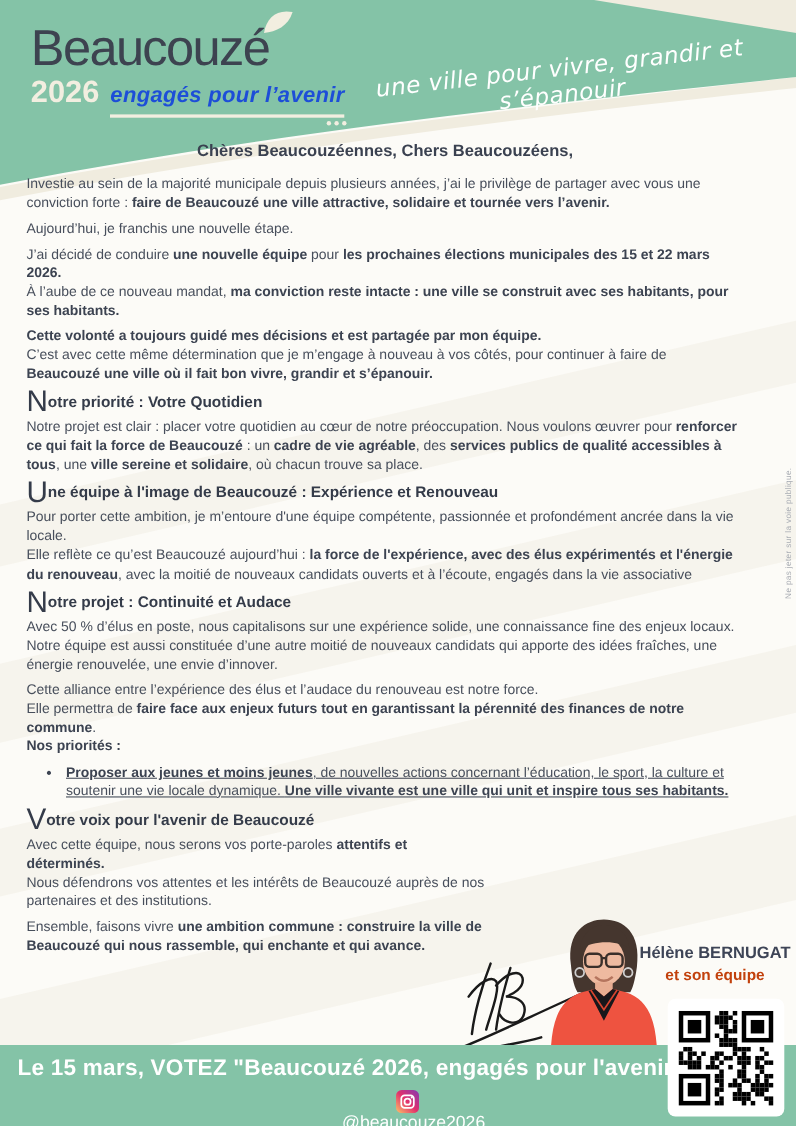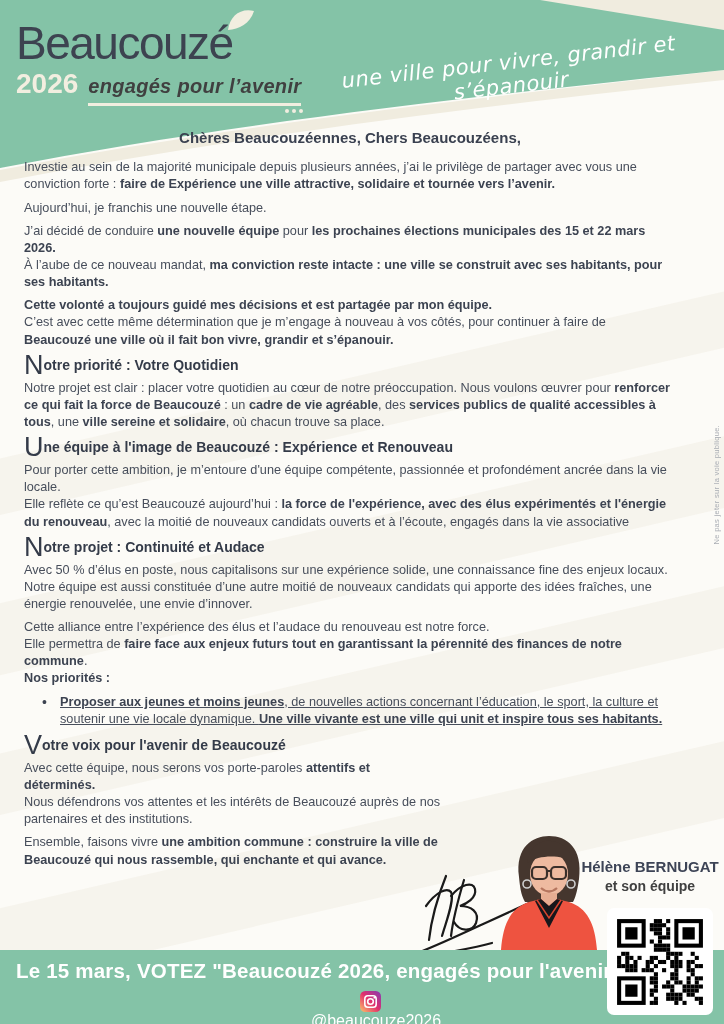--- a/index.html
+++ b/index.html
@@ -3,27 +3,27 @@
 <meta charset="utf-8">
 <style>
   html,body{margin:0;padding:0;background:#e8e8e8;}
   .page{position:relative;width:724px;height:1024px;background:#fcfbf7;overflow:hidden;
         font-family:"Liberation Sans",sans-serif;color:#474e5b;}
   
   .stripe{position:absolute;left:-120px;width:1100px;background:#f0ecdf;opacity:.45;
           transform:rotate(-13deg);pointer-events:none;}
   
   .header-curve{position:absolute;top:0;left:0;}
-  .logo{position:absolute;left:16px;top:8px;z-index:3;}
+  .logo{position:absolute;left:28px;top:8px;z-index:3;}
   .logo-title{font-family:"Liberation Sans",sans-serif;font-size:46px;font-weight:500;
               color:#3d4350;letter-spacing:-1.5px;line-height:1;padding-top:12px;}
   .logo-row{display:flex;align-items:baseline;margin-top:2px;}
   .logo-year{font-size:28px;font-weight:800;color:#f2eee0;letter-spacing:0;margin-right:10px;}
   .slogan-wrap{position:relative;padding-bottom:5px;border-bottom:3px solid #f2eee0;}
-  .logo-slogan{font-size:20px;font-style:italic;font-weight:600;color:#404040;letter-spacing:.3px;}
+  .logo-slogan{font-size:20px;font-style:italic;font-weight:600;color:#1d4ed8;letter-spacing:.3px;}
   .dots{position:absolute;right:-2px;bottom:-10px;display:flex;gap:3px;}
   .dots i{width:4px;height:4px;border-radius:50%;background:#f2eee0;display:block;}
   .leaf{position:absolute;left:210px;top:0;}
   .tagline{position:absolute;left:295px;top:50px;width:430px;text-align:center;z-index:3;
            color:#ffffff;font-size:21px;font-style:italic;font-weight:500;letter-spacing:.5px;
            transform:rotate(-6.5deg);font-family:"DejaVu Sans",sans-serif;}
   
   .letter{position:absolute;left:24px;top:128px;width:652px;z-index:2;
           font-size:12.7px;line-height:1.35;}
   .greeting{font-weight:700;font-size:15px;color:#3a4150;text-align:center;margin:0 0 11px;}
@@ -33,21 +33,21 @@
   h3.sec{margin:5px 0 5px;font-size:14px;font-weight:700;color:#343b49;line-height:20px;}
   h3.sec .cap{font-size:27px;font-weight:500;line-height:16px;vertical-align:-4px;letter-spacing:0;}
   ul.blt{list-style:none;margin:3px 0 6px;padding-left:16px;}
   ul.blt li{position:relative;padding-left:20px;margin-bottom:7px;text-decoration:underline;}
   ul.blt li::before{content:"•";position:absolute;left:2px;top:-1px;color:#3c4351;font-size:14px;}
   
   .signature{position:absolute;left:416px;top:862px;z-index:2;}
   .photo{position:absolute;left:493px;top:831px;z-index:2;}
   .caption{position:absolute;left:580px;top:858px;width:140px;text-align:center;z-index:2;}
   .cap-name{font-weight:800;font-size:15px;color:#3d4456;}
-  .cap-sub{font-weight:700;font-size:14px;color:#404040;margin-top:3px;}
+  .cap-sub{font-weight:700;font-size:14px;color:#c2410c;margin-top:3px;}
   .qr{position:absolute;left:607px;top:908px;width:106px;height:107px;background:#ffffff;
       border-radius:7px;z-index:6;display:flex;align-items:center;justify-content:center;}
   .side-note{position:absolute;right:3px;top:425px;z-index:2;color:#a9adb4;font-size:7.5px;
              letter-spacing:.3px;writing-mode:vertical-rl;transform:rotate(180deg);}
   
   .footer{position:absolute;left:0;bottom:0;width:724px;height:74px;background:#84c3a7;z-index:4;}
   .cta{color:#ffffff;font-weight:700;font-size:20.5px;letter-spacing:.2px;margin:9px 0 0 16px;
        font-family:"Liberation Sans",sans-serif;}
   .social-row{display:flex;align-items:center;margin:8px 0 0 16px;color:#ffffff;font-size:16px;flex-direction:column;}
   .social-row .handle{margin-left:12px;}
@@ -87,21 +87,21 @@
           </span>
       </span>
     </div>
   </div>
 
   <div class="tagline">une ville pour vivre, grandir et s’épanouir</div>
 
   <div class="letter">
     <div class="greeting">Chères Beaucouzéennes, Chers Beaucouzéens,</div>
     <div id="blocks">
-        <p><span>Investie au sein de la majorité municipale depuis plusieurs années, j’ai le privilège de partager avec vous une conviction forte : </span><span class="b">faire de Expérience une ville attractive, solidaire et tournée vers l’avenir.</span></p>
+        <p><span>Investie au sein de la majorité municipale depuis plusieurs années, j’ai le privilège de partager avec vous une conviction forte : </span><span class="b">faire de Beaucouzé une ville attractive, solidaire et tournée vers l’avenir.</span></p>
         <p><span>Aujourd’hui, je franchis une nouvelle étape.</span></p>
         <p><span>J’ai décidé de conduire </span><span class="b">une nouvelle équipe</span><span> pour </span><span class="b">les prochaines élections municipales des 15 et 22 mars 2026.</span><br><span>À l’aube de ce nouveau mandat, </span><span class="b">ma conviction reste intacte : une ville se construit avec ses habitants, pour ses habitants.</span></p>
         <p><span class="b">Cette volonté a toujours guidé mes décisions et est partagée par mon équipe.</span><br><span>C’est avec cette même détermination que je m’engage à nouveau à vos côtés, pour continuer à faire de </span><span class="b">Beaucouzé une ville où il fait bon vivre, grandir et s’épanouir.</span></p>
         <h3 class="sec"><span class="cap">N</span>otre priorité : Votre Quotidien</h3>
         <p><span>Notre projet est clair : placer votre quotidien au cœur de notre préoccupation. Nous voulons œuvrer pour </span><span class="b">renforcer ce qui fait la force de Beaucouzé</span><span> : un </span><span class="b">cadre de vie agréable</span><span>, des </span><span class="b">services publics de qualité accessibles à tous</span><span>, une </span><span class="b">ville sereine et solidaire</span><span>, où chacun trouve sa place.</span></p>
         <h3 class="sec"><span class="cap">U</span>ne équipe à l'image de Beaucouzé : Expérience et Renouveau</h3>
         <p><span>Pour porter cette ambition, je m’entoure d'une équipe compétente, passionnée et profondément ancrée dans la vie locale.</span><br><span>Elle reflète ce qu’est Beaucouzé aujourd’hui : </span><span class="b">la force de l'expérience, avec des élus expérimentés et l'énergie du renouveau</span><span>, avec la moitié de nouveaux candidats ouverts et à l’écoute, engagés dans la vie associative</span></p>
         <h3 class="sec"><span class="cap">N</span>otre projet : Continuité et Audace</h3>
         <p><span>Avec 50 % d’élus en poste, nous capitalisons sur une expérience solide, une connaissance fine des enjeux locaux. Notre équipe est aussi constituée d’une autre moitié de nouveaux candidats qui apporte des idées fraîches, une énergie renouvelée, une envie d’innover.</span></p>
         <p><span>Cette alliance entre l’expérience des élus et l’audace du renouveau est notre force.</span><br><span>Elle permettra de </span><span class="b">faire face aux enjeux futurs tout en garantissant la pérennité des finances de notre commune</span><span>.</span><br><span class="b">Nos priorités :</span></p>

